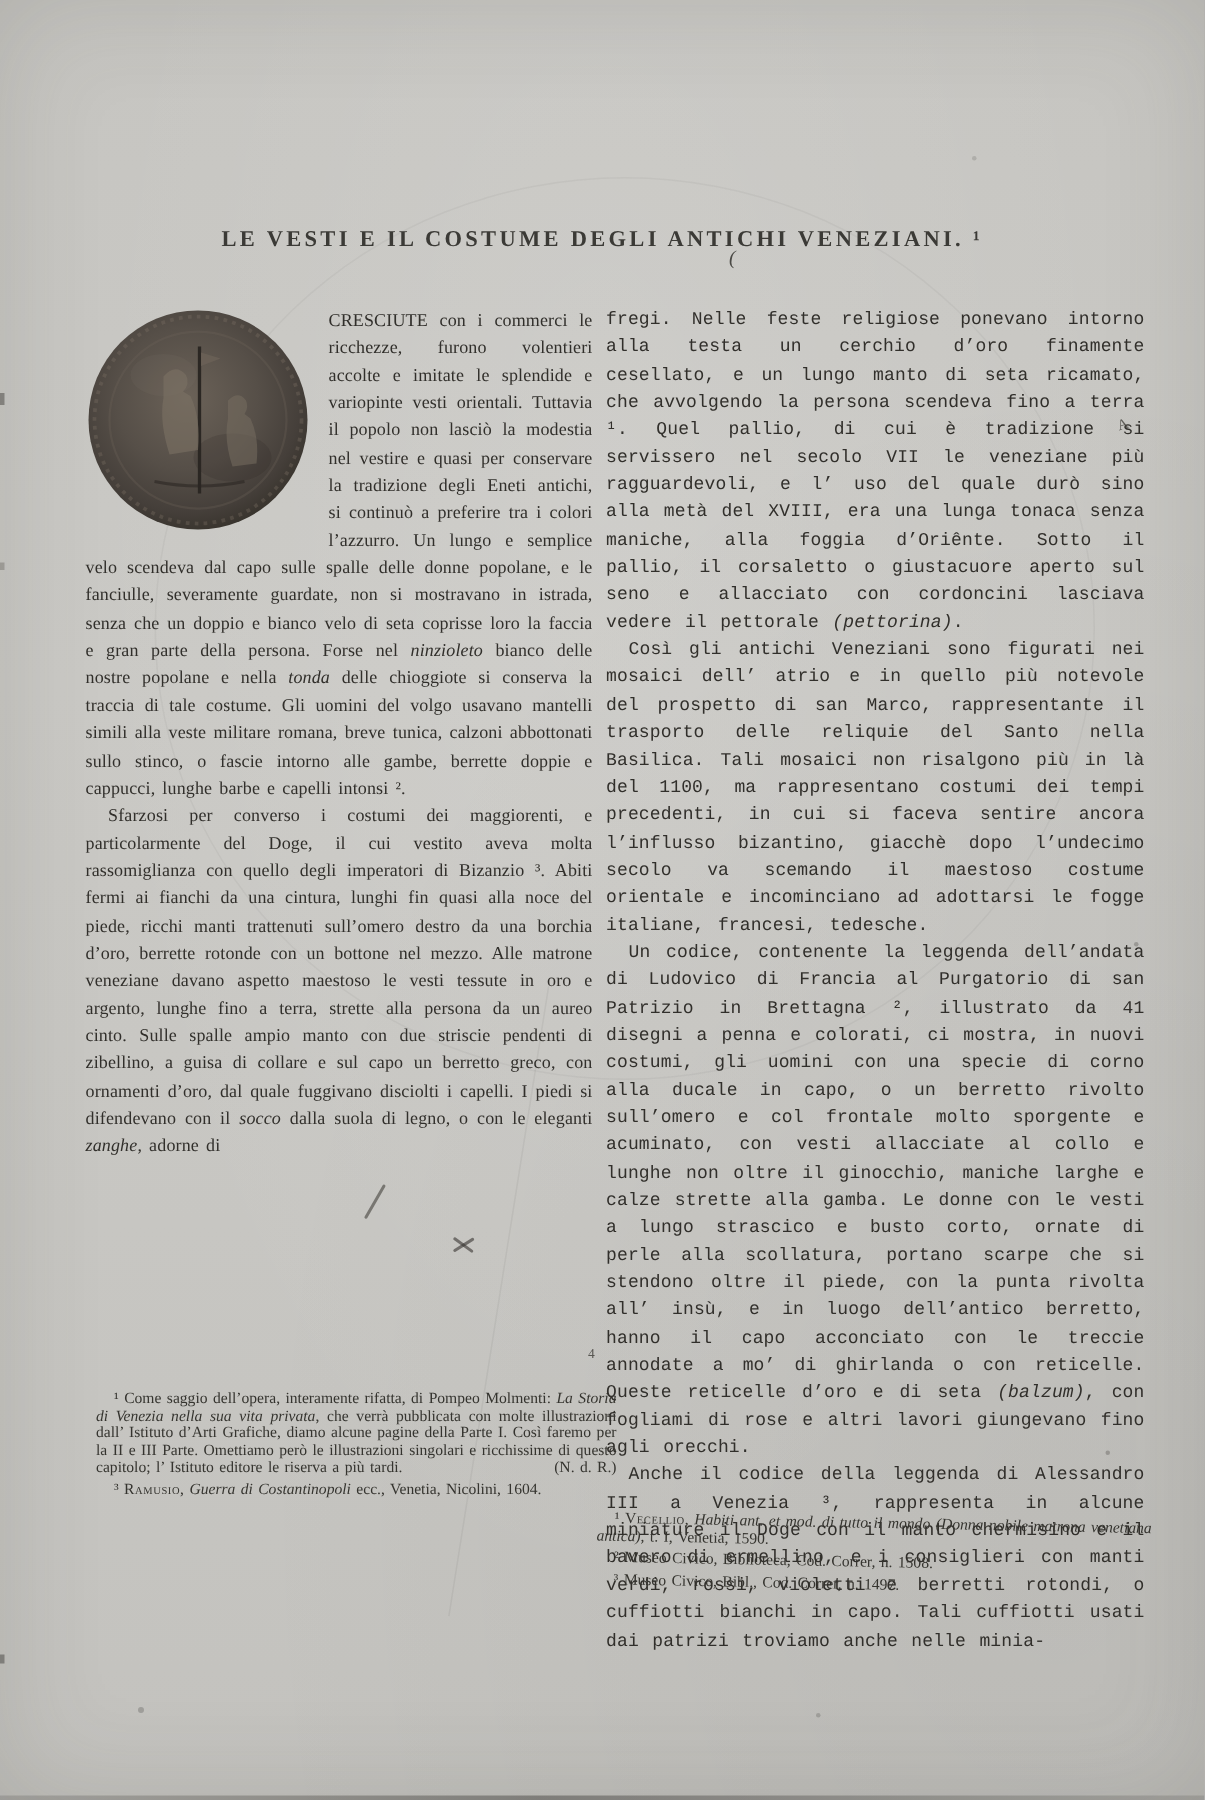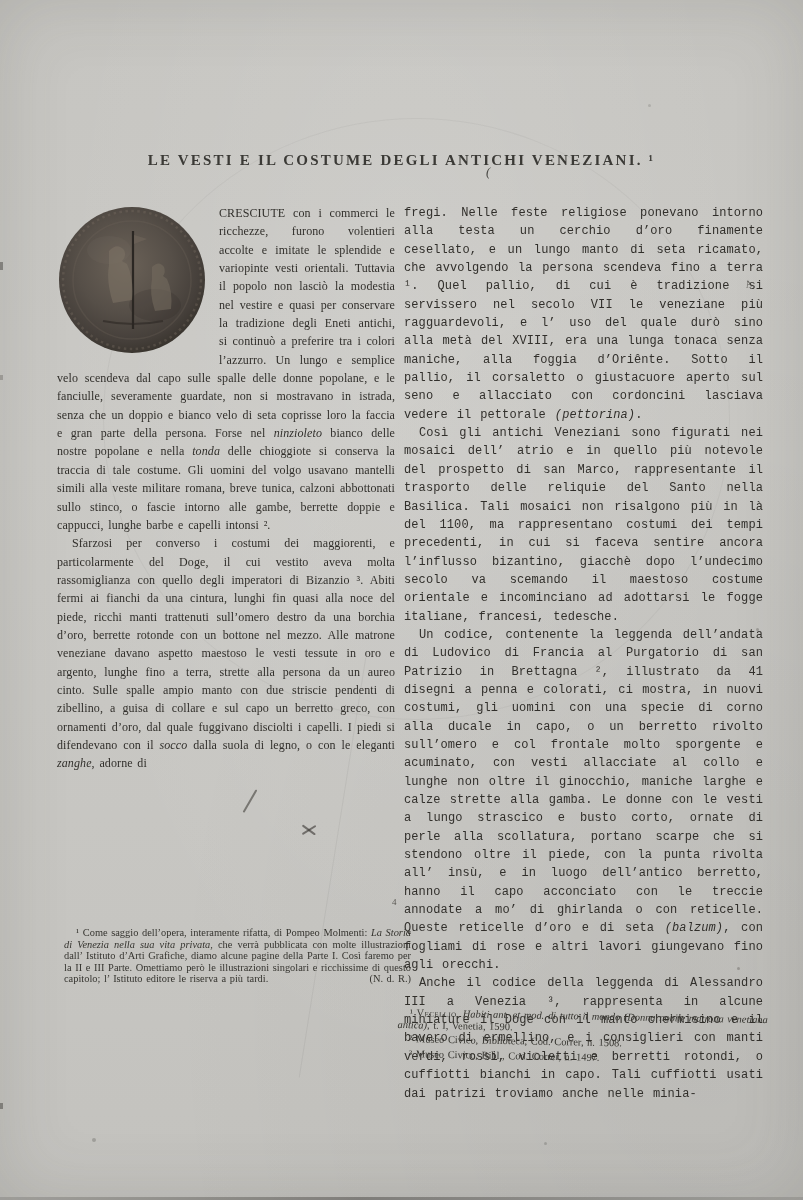--- a/index.html
+++ b/index.html
@@ -138,20 +138,21 @@
 
   <div class="col col-right">
     <p><span><span>fregi. Nelle feste religiose ponevano intorno alla testa un cerchio d’oro finamente cesellato, e un lungo manto di seta ricamato, che avvolgendo la persona scendeva fino a terra ¹. Quel pallio, di cui è tradizione si servissero nel secolo VII le veneziane più ragguardevoli, e l’ uso del quale durò sino alla metà del XVIII, era una lunga tonaca senza maniche, alla foggia d’Oriênte. Sotto il pallio, il corsaletto o giustacuore aperto sul seno e allacciato con cordoncini lasciava vedere il pettorale </span><span class="seg-i">(pettorina)</span><span>.</span></span></p>
     <p class="indent"><span><span>Così gli antichi Veneziani sono figurati nei mosaici dell’ atrio e in quello più notevole del prospetto di san Marco, rappresentante il trasporto delle reliquie del Santo nella Basilica. Tali mosaici non risalgono più in là del 1100, ma rappresentano costumi dei tempi precedenti, in cui si faceva sentire ancora l’influsso bizantino, giacchè dopo l’undecimo secolo va scemando il maestoso costume orientale e incominciano ad adottarsi le fogge italiane, francesi, tedesche.</span></span></p>
     <p class="indent"><span><span>Un codice, contenente la leggenda dell’andata di Ludovico di Francia al Purgatorio di san Patrizio in Brettagna ², illustrato da 41 disegni a penna e colorati, ci mostra, in nuovi costumi, gli uomini con una specie di corno alla ducale in capo, o un berretto rivolto sull’omero e col frontale molto sporgente e acuminato, con vesti allacciate al collo e lunghe non oltre il ginocchio, maniche larghe e calze strette alla gamba. Le donne con le vesti a lungo strascico e busto corto, ornate di perle alla scollatura, portano scarpe che si stendono oltre il piede, con la punta rivolta all’ insù, e in luogo dell’antico berretto, hanno il capo acconciato con le treccie annodate a mo’ di ghirlanda o con reticelle. Queste reticelle d’oro e di seta </span><span class="seg-i">(balzum)</span><span>, con fogliami di rose e altri lavori giungevano fino agli orecchi.</span></span></p>
     <p class="indent"><span><span>Anche il codice della leggenda di Alessandro III a Venezia ³, rappresenta in alcune miniature il Doge con il manto chermisino e il bavero di ermellino, e i consiglieri con manti verdi, rossi, violetti e berretti rotondi, o cuffiotti bianchi in capo. Tali cuffiotti usati dai patrizi troviamo anche nelle minia-</span></span></p>
   </div>
 
   <div class="fn fn-left">
     <p><span><span>¹ Come saggio dell’opera, interamente rifatta, di Pompeo Molmenti: </span><span class="seg-i">La Storia di Venezia nella sua vita privata</span><span>, che verrà pubblicata con molte illustrazioni dall’ Istituto d’Arti Grafiche, diamo alcune pagine della Parte I. Così faremo per la II e III Parte. Omettiamo però le illustrazioni singolari e ricchissime di questo capitolo; l’ Istituto editore le riserva a più tardi. </span><span class="seg-ri">(N. d. R.)</span></span></p>
+    <p><span><span>³ </span><span class="seg-sc">Ramusio</span><span>, </span><span class="seg-i">Guerra di Costantinopoli</span><span> ecc., Venetia, Nicolini, 1604.</span></span></p>
   </div>
 
   <div class="fn fn-right">
     <p><span><span>¹ </span><span class="seg-sc">Vecellio</span><span>, </span><span class="seg-i">Habiti ant. et mod. di tutto il mondo (Donna nobile matrona venetiana antica)</span><span>, t. I, Venetia, 1590.</span></span></p>
     <p><span><span>² Museo Civico, Biblioteca, Cod. Correr, n. 1508.</span></span></p>
     <p><span><span>³ Museo Civico, Bibl., Cod. Correr, n. 1497.</span></span></p>
   </div>
 
   <span class="margin-mark mark-a">A</span>
   <span class="margin-mark mark-4">4</span>

